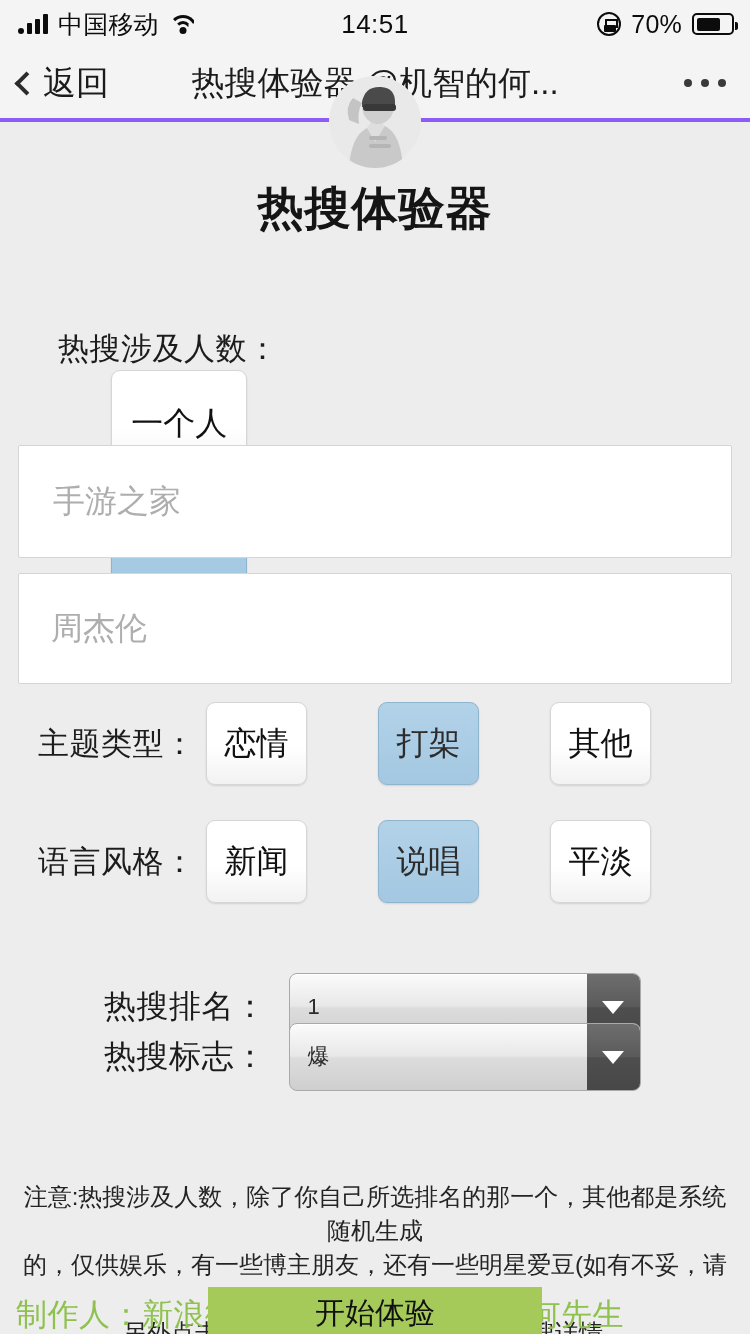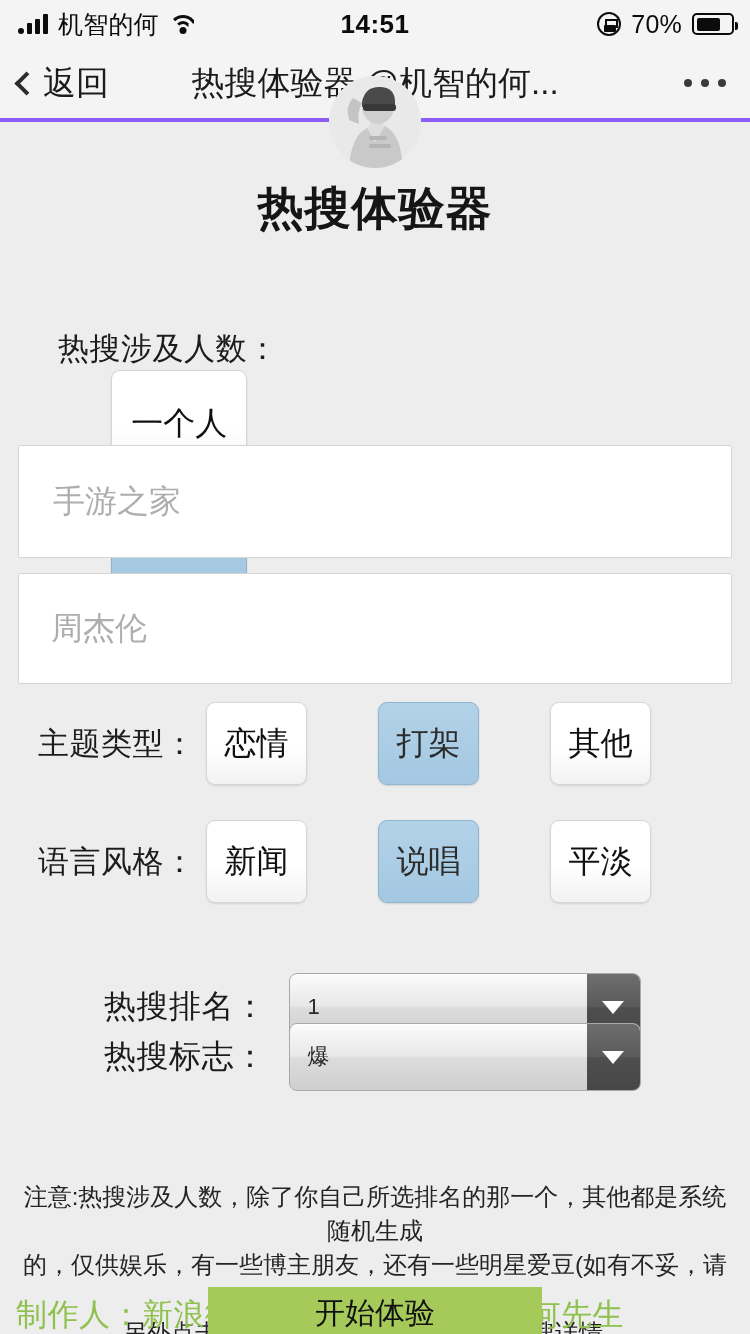--- a/index.html
+++ b/index.html
@@ -14,21 +14,21 @@
   
   .statusbar {
     position: absolute; top: 0; left: 0; width: 750px; height: 48px;
     background: #f4f4f4;
     display: flex; align-items: center;
   }
   .sb-left { position: absolute; left: 18px; display: flex; align-items: center; gap: 10px; }
   .sb-center { position: absolute; left: 0; width: 750px; text-align: center; }
   .sb-right { position: absolute; right: 16px; display: flex; align-items: center; gap: 10px; }
   .sb-text { font-size: 25px; color: #0c0c0c; font-weight: 500; letter-spacing: .2px; }
-  .sb-time { font-size: 26px; color: #0c0c0c; font-weight: 700; letter-spacing: .5px; }
+  .sb-time { font-size: 26px; color: #0c0c0c; font-weight: 400; letter-spacing: .5px; }
   .bars { display: flex; align-items: flex-end; gap: 3px; height: 20px; }
   .bars i { display: block; width: 5px; background: #0c0c0c; border-radius: 1px; }
   .bars i:nth-child(1) { height: 6px; border-radius: 50%; width:6px; height:6px;}
   .bars i:nth-child(2) { height: 11px; }
   .bars i:nth-child(3) { height: 15px; }
   .bars i:nth-child(4) { height: 20px; }
   .wifi { width: 28px; height: 20px; position: relative; }
   .wifi span { position:absolute; left:50%; transform: translateX(-50%); border: 3px solid #0c0c0c;
                border-bottom-color: transparent; border-left-color: transparent; border-right-color: transparent;}
   .wifi .w1 { width: 28px; height: 14px; top: 1px; border-radius: 50% 50% 0 0 / 100% 100% 0 0;}
@@ -168,21 +168,21 @@
 <div class="phone">
 
   <div class="statusbar">
     <div class="sb-left">
       <div class="bars">
           <i></i>
           <i></i>
           <i></i>
           <i></i>
         </div>
-      <span class="sb-text">机智的何</span>
+      <span class="sb-text">中国移动</span>
       <div class="wifi">
           <span class="w1"></span>
           <span class="w2"></span>
           <span class="w3"></span>
         </div>
     </div>
     <div class="sb-center">
       <span class="sb-time">14:51</span>
     </div>
     <div class="sb-right">

